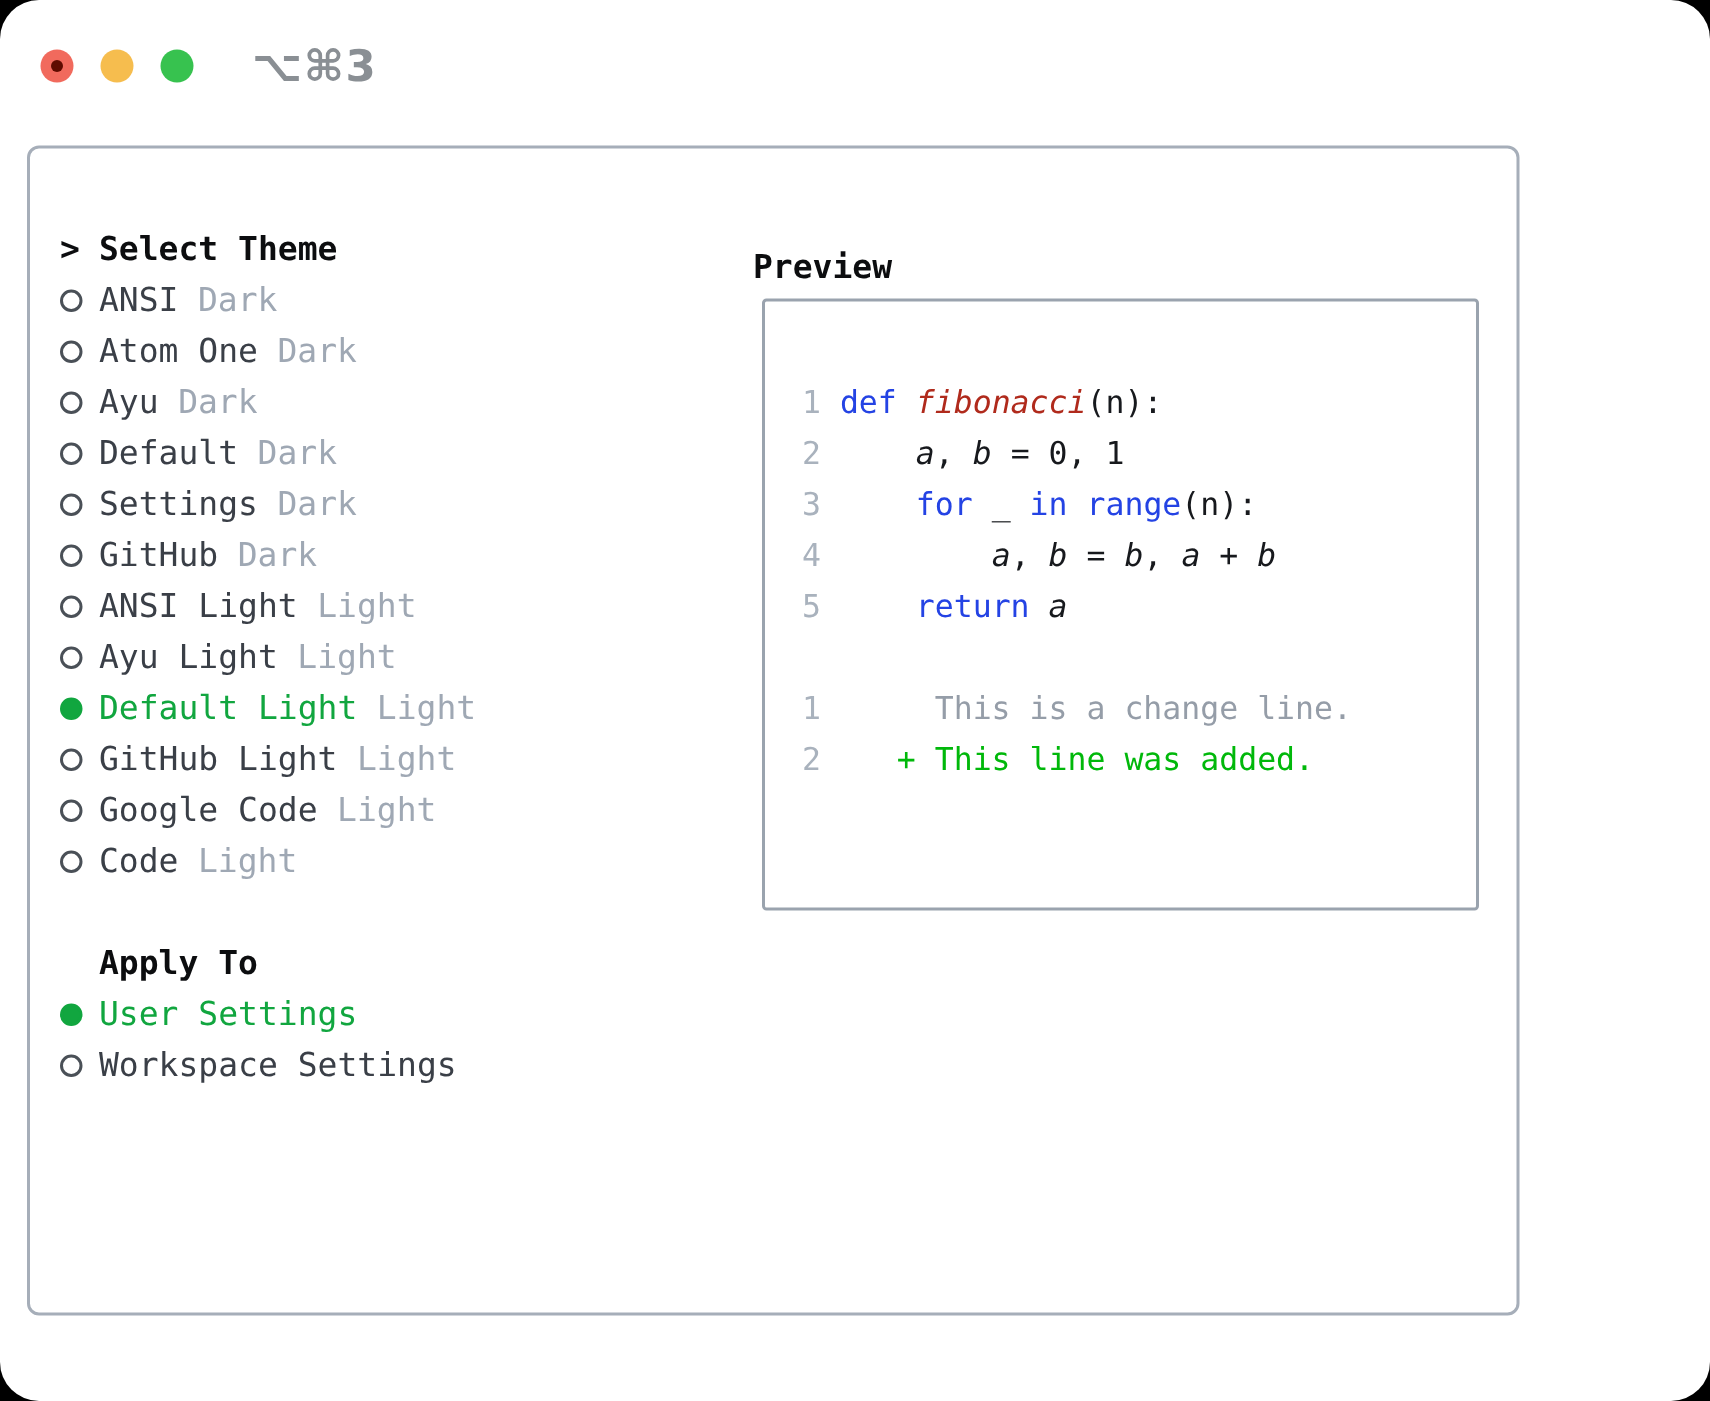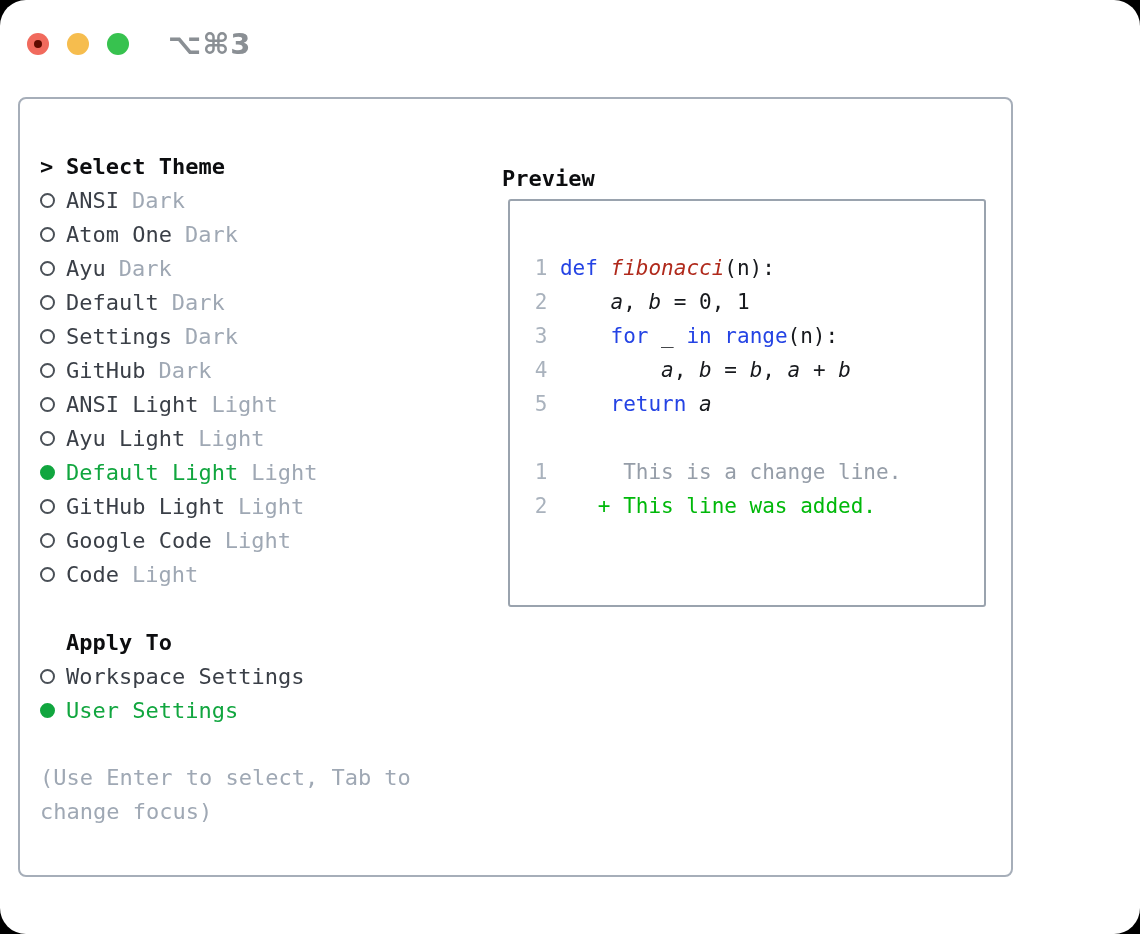--- a/index.html
+++ b/index.html
@@ -181,35 +181,34 @@
       <div class="row spacer"></div>
 
       <div class="row">
         <span class="prefix"></span>
         <span class="hdr-label">Apply To</span>
       </div>
 
       <div id="apply-items">
           <div class="row">
             <span class="prefix">
+              <span class="circle sel"></span>
+            </span>
+            <span class="item-name sel">User Settings</span>
+          </div>
+          <div class="row">
+            <span class="prefix">
               <span class="circle"></span>
             </span>
             <span class="item-name">Workspace Settings</span>
           </div>
-          <div class="row">
-            <span class="prefix">
-              <span class="circle sel"></span>
-            </span>
-            <span class="item-name sel">User Settings</span>
-          </div>
         </div>
 
       <div class="row spacer"></div>
 
-      <div class="help">(Use Enter to select, Tab to change focus)</div>
     </div>
 
     <div class="preview-title">Preview</div>
 
     <div class="preview-box">
       <div id="preview-lines">
           <span class="code-line"><span class="seg-ln"> 1 </span><span class="seg-kw">def</span><span class="seg-fg"> </span><span class="seg-fn seg-i">fibonacci</span><span class="seg-fg">(n):</span></span>
           <span class="code-line"><span class="seg-ln"> 2 </span><span class="seg-fg">    </span><span class="seg-fg seg-i">a</span><span class="seg-fg">, </span><span class="seg-fg seg-i">b</span><span class="seg-fg"> = 0, 1</span></span>
           <span class="code-line"><span class="seg-ln"> 3 </span><span class="seg-fg">    </span><span class="seg-kw">for</span><span class="seg-fg"> _ </span><span class="seg-kw">in</span><span class="seg-fg"> </span><span class="seg-kw">range</span><span class="seg-fg">(n):</span></span>
           <span class="code-line"><span class="seg-ln"> 4 </span><span class="seg-fg">        </span><span class="seg-fg seg-i">a</span><span class="seg-fg">, </span><span class="seg-fg seg-i">b</span><span class="seg-fg"> = </span><span class="seg-fg seg-i">b</span><span class="seg-fg">, </span><span class="seg-fg seg-i">a</span><span class="seg-fg"> + </span><span class="seg-fg seg-i">b</span></span>

